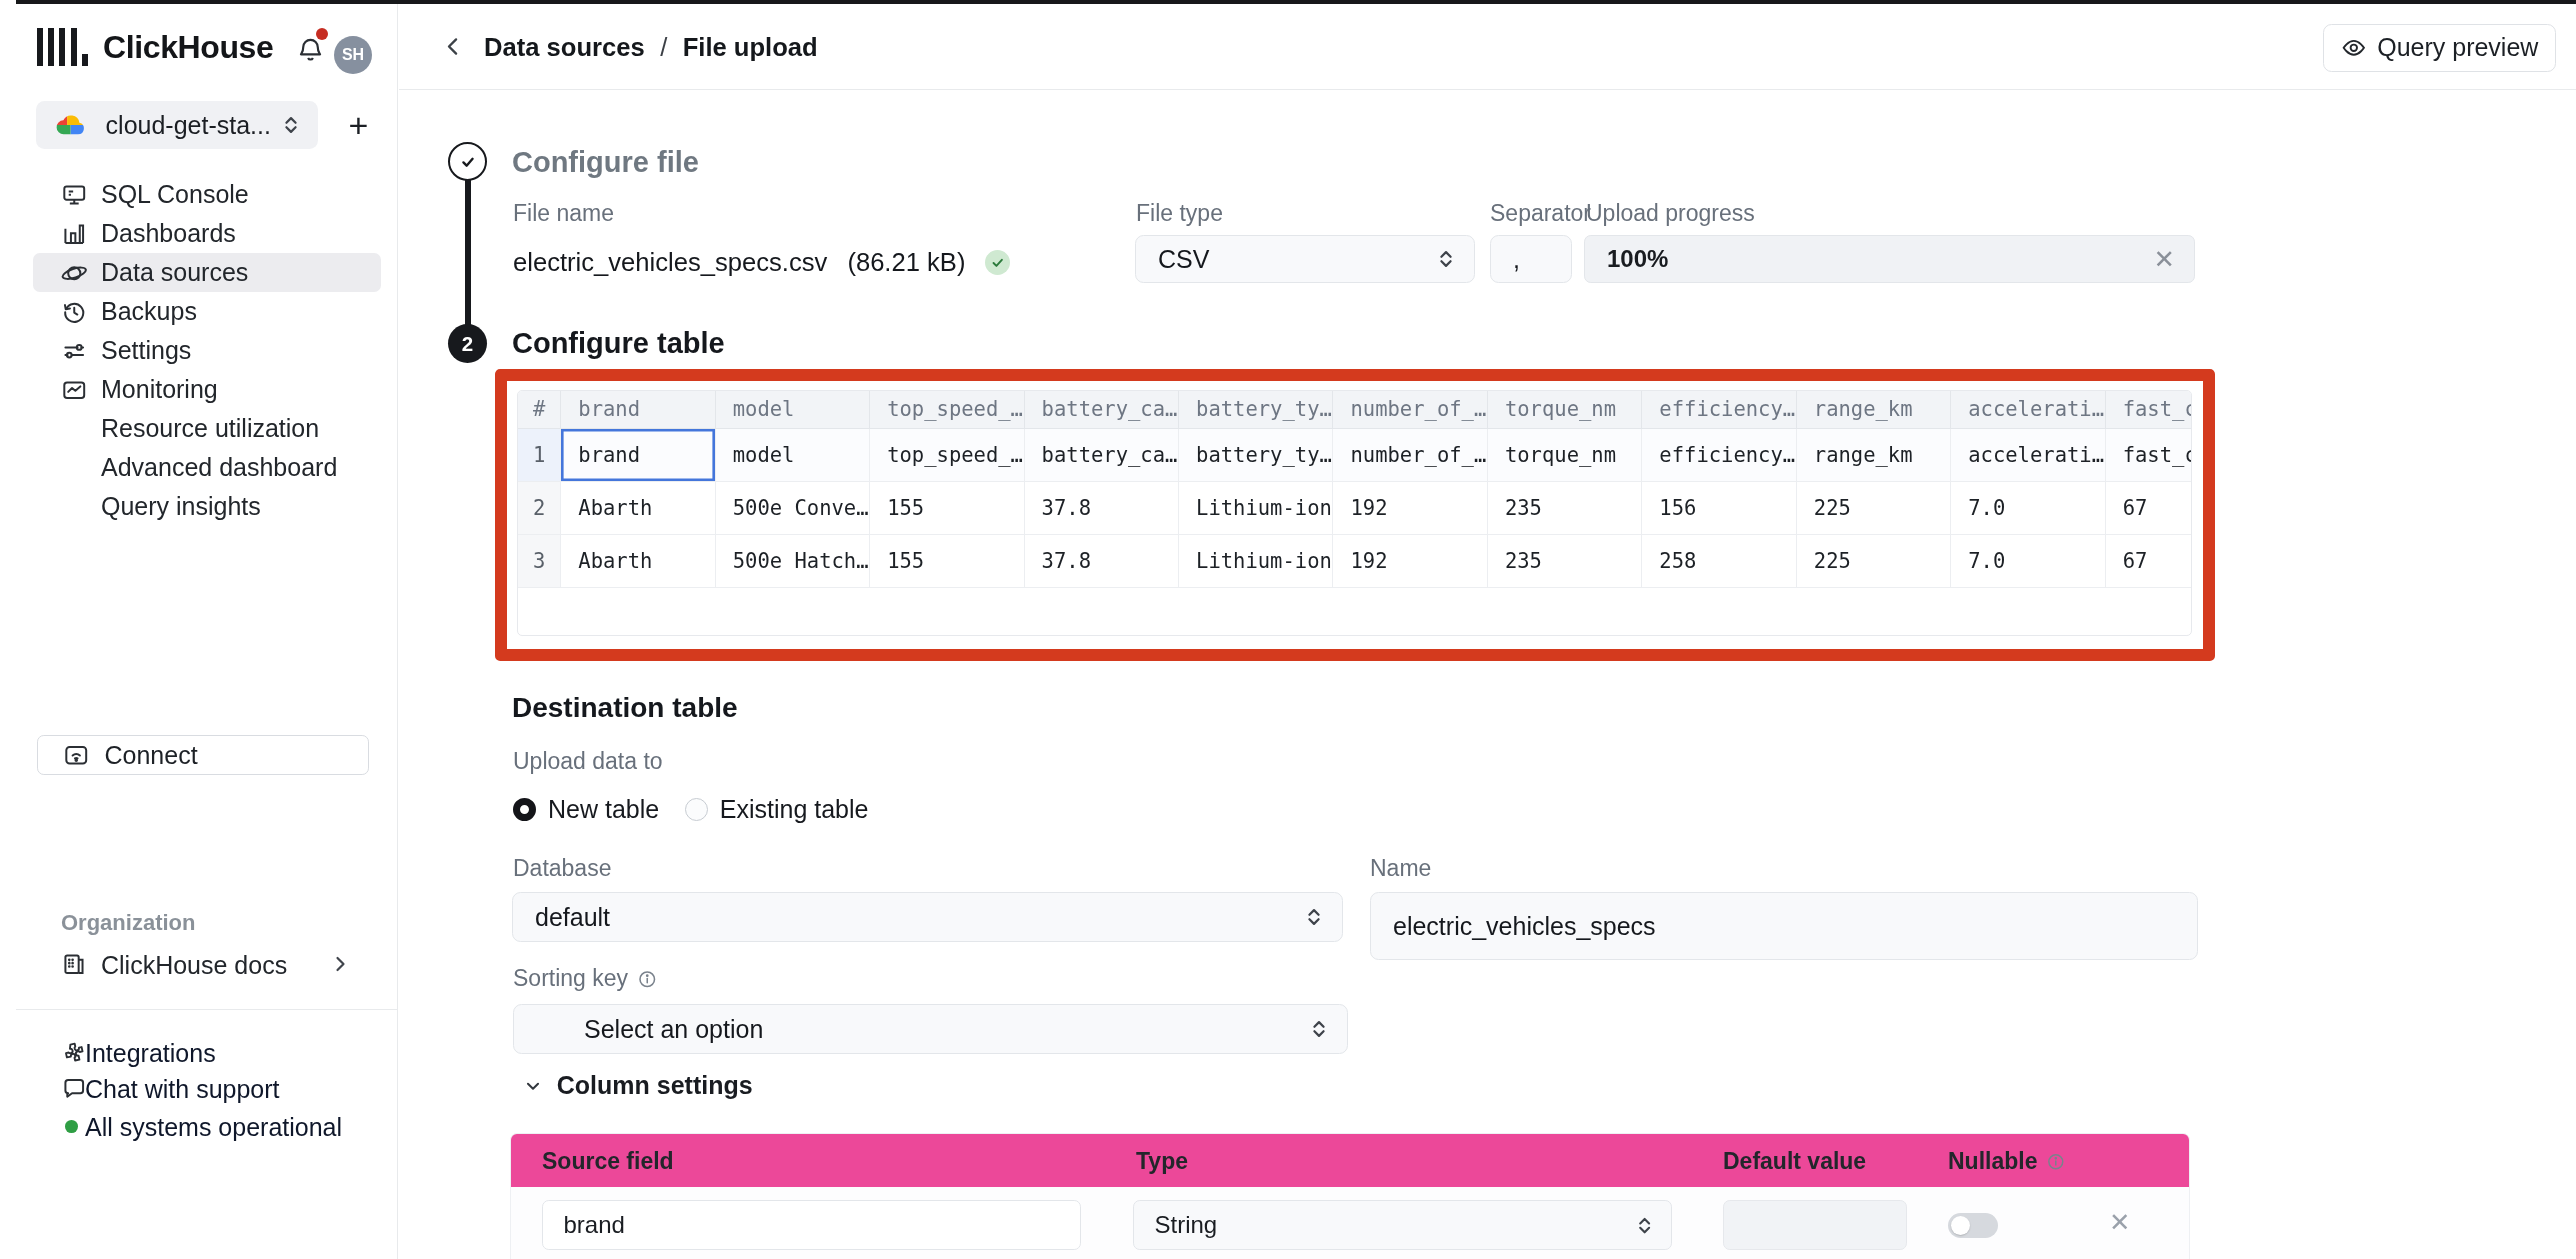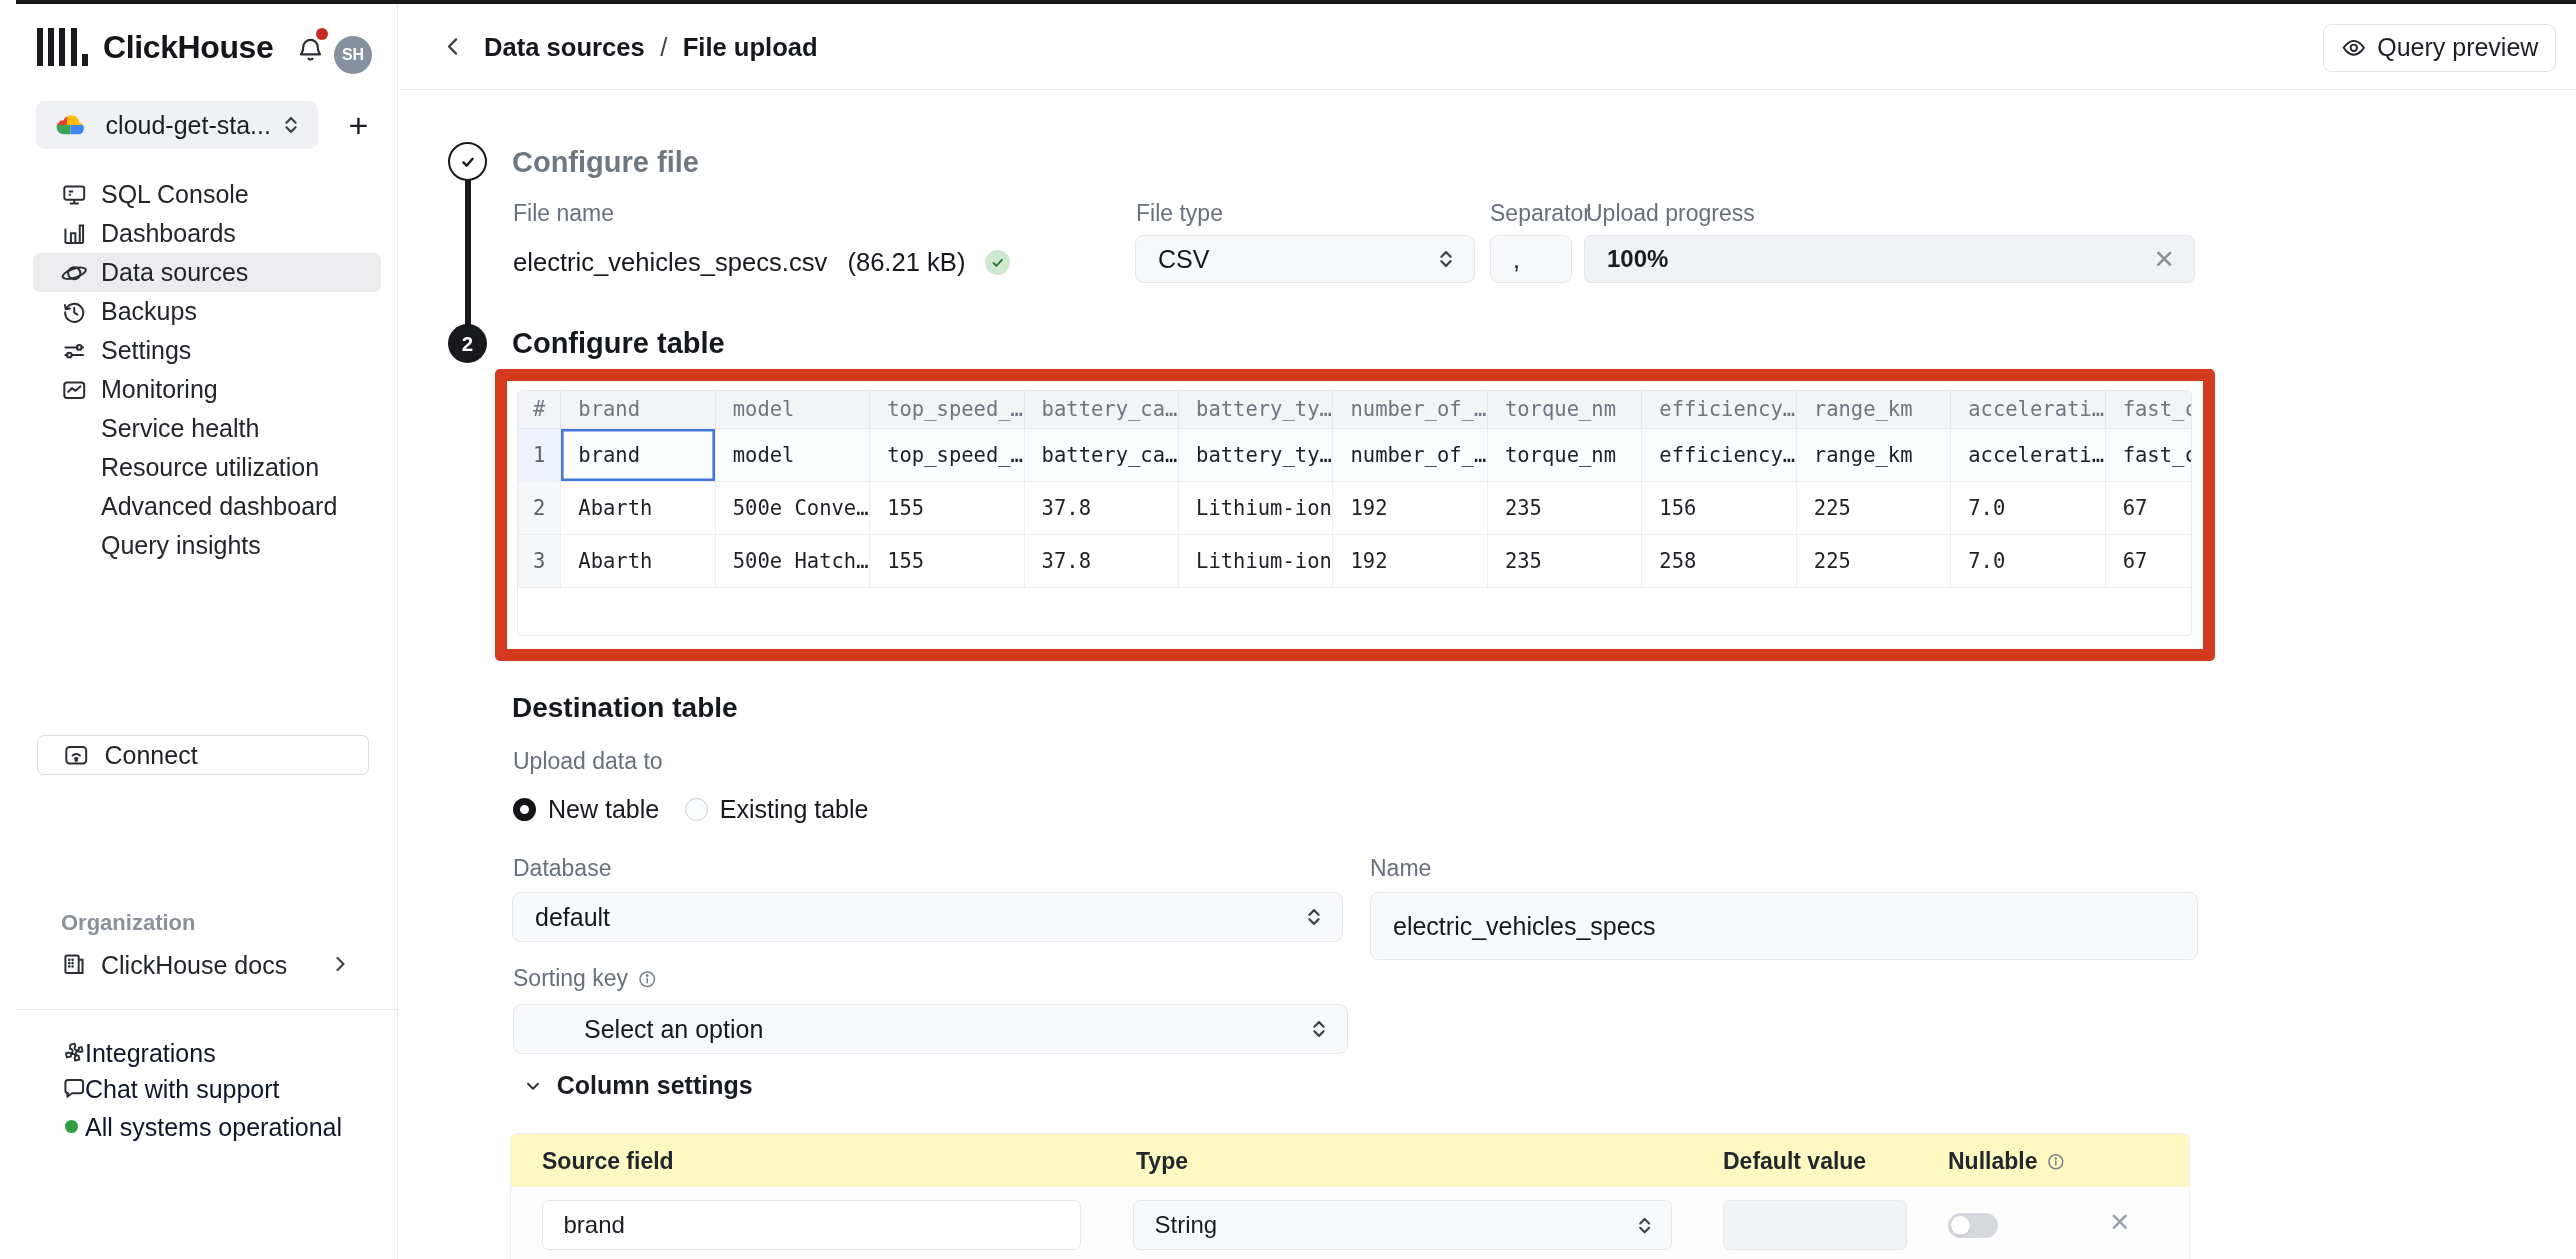--- a/index.html
+++ b/index.html
@@ -112,21 +112,21 @@
   .db-select { position:absolute; left:113px; top:888px; width:831px; height:50px; }
   .name-input { position:absolute; left:971px; top:888px; width:828px; height:68px; }
   .sort-label-row { position:absolute; left:114px; top:961px; display:flex; align-items:center; gap:8.5px; }
   .sort-select { position:absolute; left:114px; top:1000px; width:835px; height:50px;padding-left:48px; }
 
   
   .colset-head { position:absolute; left:123px; top:1067px; display:flex; align-items:center; gap:12.8px; }
   .colset-title { font-size:25px; font-weight:600; color:#191c21; }
   .chev-d { color:#33383e; }
   .settings-box { position:absolute; left:111px; top:1129px; width:1680px; height:137px; border:0.9px solid #eef0f3; border-radius:6.8px 6.8px 0 0; background:#fdfdfe; overflow:hidden; }
-  .settings-header { position:absolute; left:0; top:0; width:100%; height:53px; background:#fef9c3; }
+  .settings-header { position:absolute; left:0; top:0; width:100%; height:53px; background:#ec4899; }
   .sh-label { position:absolute; top:13.7px; font-size:23px; font-weight:600; color:#23262b; display:flex; align-items:center; gap:8.5px; }
   .s-ctl { position:absolute; top:66px; height:50px; }
   .s-input { background:#fff; border:0.9px solid #e3e6ea; border-radius:6.8px; display:flex; align-items:center; }
   .s-input .ctl-text { padding-left:20.5px; font-size:24px; color:#1a1d22; }
   .dv-input { background:#f1f3f6; border:0.9px solid #e6e8ec; border-radius:6.8px; }
   .toggle { position:absolute; left:1437px; top:79px; width:50px; height:25px; border-radius:12.8px; background:#d6d9de; }
   .toggle .knob { position:absolute; left:2.6px; top:2.6px; width:19.6px; height:19.6px; border-radius:50%; background:#fff; box-shadow:0 0.9px 1.7px rgba(0,0,0,.18); }
   .row-x { position:absolute; left:1598px; top:73px; font-size:25.6px; color:#9aa1ab; }
 
   svg { display:block; }
@@ -232,23 +232,20 @@
         <span class="nlabel">Settings</span>
       </div>
       <div class="nav-item">
         <span class="nicon">
             <svg viewBox="0 0 24 24" width="26.5" height="26.5" fill="none" stroke="currentColor" stroke-width="1.8" stroke-linecap="round" stroke-linejoin="round">
               <rect x="3" y="5" width="18" height="14" rx="2.5"></rect>
               <polyline points="6.5 13.5 10 10 13 12.5 17.5 8.5"></polyline>
             </svg>
           </span>
         <span class="nlabel">Monitoring</span>
-      </div>
-      <div class="nav-item">
-        <span class="nlabel">Service health</span>
       </div>
       <div class="nav-item">
         <span class="nlabel">Resource utilization</span>
       </div>
       <div class="nav-item">
         <span class="nlabel">Advanced dashboard</span>
       </div>
       <div class="nav-item">
         <span class="nlabel">Query insights</span>
       </div>

